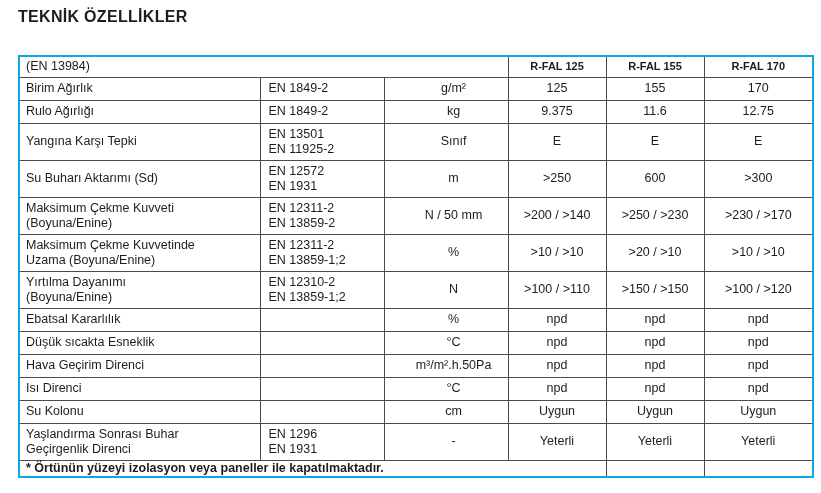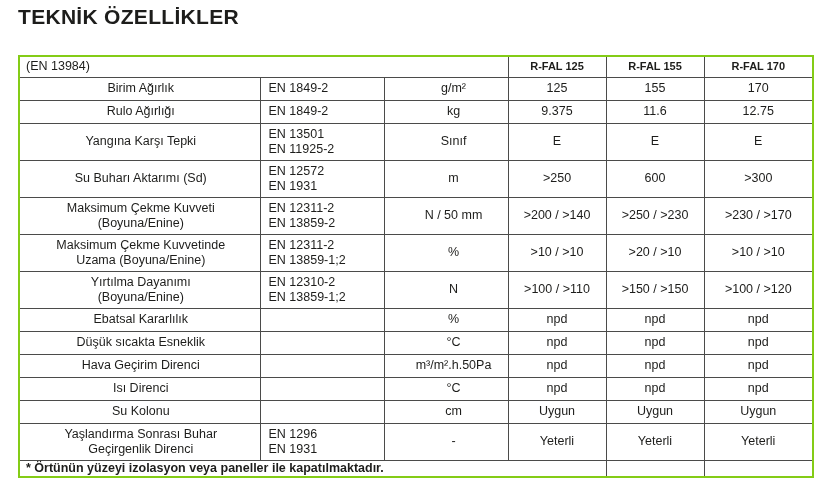--- a/index.html
+++ b/index.html
@@ -9,31 +9,31 @@
     width: 821px;
     height: 493px;
     overflow: hidden;
     font-family: "Liberation Sans", sans-serif;
     color: #1d1d1b;
   }
   .page {
     padding: 7px 9px 0 18px;
   }
   .title {
-    font-size: 21px;
+    font-size: 16px;
     font-weight: bold;
     letter-spacing: 0.3px;
     margin: 0 0 8px 0;
     line-height: 20px;
   }
   table.spec-table {
     border-collapse: collapse;
     table-layout: fixed;
     width: 794px;
-    border: 2px solid #84cc16;
+    border: 2px solid #0ea5e9;
     margin-top: 28px;
   }
   .spec-table td {
     border: 1px solid #4b4b4a;
     font-size: 12.5px;
     padding: 0;
     vertical-align: middle;
     line-height: 15px;
   }
   .spec-table tr.hdr  { height: 21px; }
@@ -44,21 +44,21 @@
     text-align: left;
     padding-left: 6px;
     font-size: 12.5px;
   }
   .spec-table td.prod {
     text-align: center;
     font-weight: bold;
     font-size: 11px;
   }
   .spec-table td.label {
-    text-align: center;
+    text-align: left;
     padding: 2px 4px 2px 6px;
   }
   .spec-table td.std {
     text-align: left;
     padding: 2px 4px 2px 8px;
   }
   .spec-table td.unit {
     text-align: center;
     padding-left: 15px;
   }

